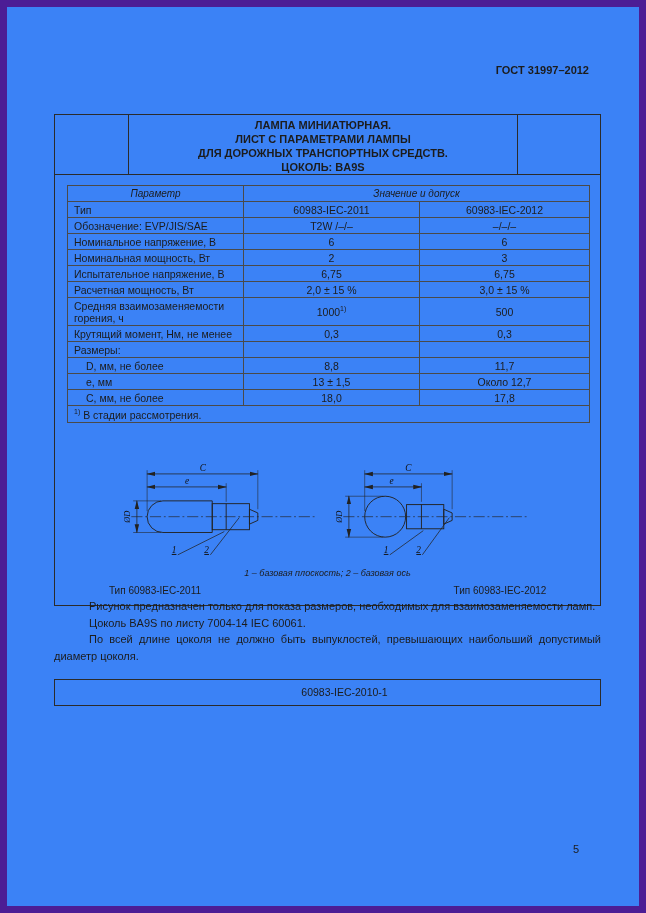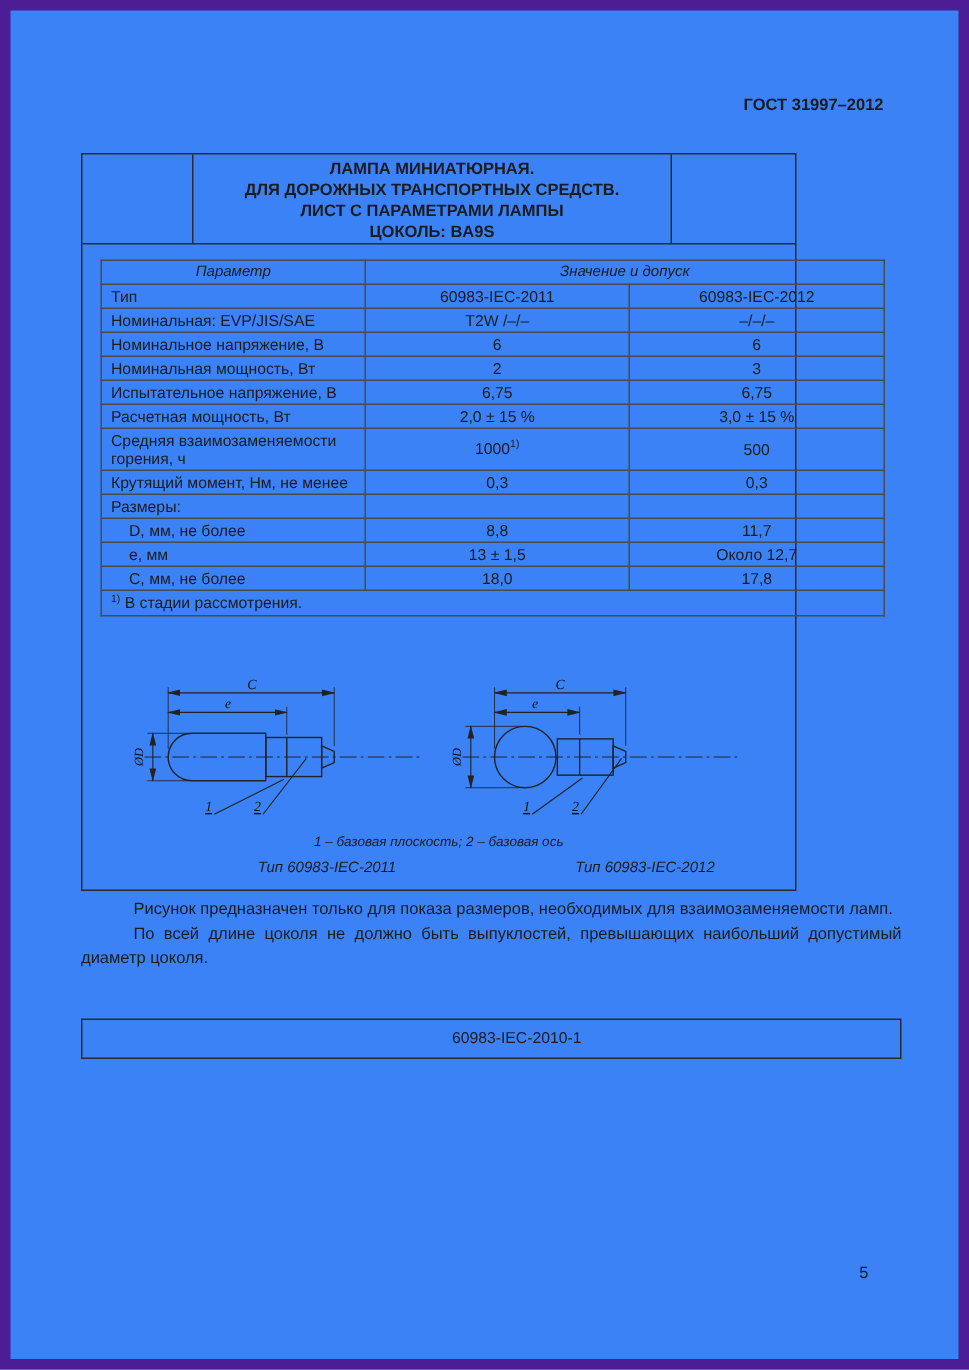--- a/index.html
+++ b/index.html
@@ -5,21 +5,21 @@
   html,body { margin:0; padding:0; background:#888; }
   .page {
     position:relative; width:646px; height:913px; background:#3b82f6;
     border:7px solid #4c1d95; box-sizing:border-box;
     font-family:"Liberation Sans", sans-serif; color:#1c1c1c;
     margin:0 auto; overflow:hidden;
   }
   .gost-ref { position:absolute; top:57px; right:50px; font-weight:bold; font-size:11px; }
 
   .outer-frame {
-    position:absolute; left:47px; top:95px; width:477px; height:492px;
+    position:absolute; left:47px; top:107px; width:547px; height:492px;
     border:1.5px solid #2b2b2b; box-sizing:border-box;
   }
   .title-section { display:flex; height:60px; border-bottom:1.5px solid #2b2b2b; box-sizing:border-box; }
   .title-cell-left  { width:74px; border-right:1px solid #2b2b2b; box-sizing:border-box; }
   .title-cell-right { width:83px; border-left:1px solid #2b2b2b; box-sizing:border-box; }
   .title-center { flex:1; text-align:center; font-weight:bold; font-size:11px; line-height:14px; padding-top:3px; }
 
   .param-table-wrap { position:absolute; left:12px; top:70px; width:522px; }
   table.params { width:100%; border-collapse:collapse; table-layout:fixed;border-radius:17px; }
   table.params th, table.params td { border:1px solid #4a4a4a; }
@@ -27,21 +27,21 @@
   table.params td { font-size:10.5px; padding:1.5px 6px; vertical-align:middle; }
   td.c-param { text-align:left; }
   td.c-param.indent { padding-left:18px; }
   td.c-val { text-align:center; }
   td.foot { font-size:10px; padding:3px 8px 5px 8px; text-align:left; }
   sup { font-size:7px; }
 
   .figs { position:absolute; left:0; top:344px; width:100%; }
   .figs-row { display:flex; justify-content:center; gap:12px; }
   .fig-caption { text-align:center; font-size:9px; font-style:italic; margin-top:2px; }
-  .fig-labels { display:flex; justify-content:flex-end; gap:12px; margin-top:7px;font-style:italic; }
+  .fig-labels { display:flex; justify-content:space-between; gap:12px; margin-top:7px; }
   .fig-labels span { display:inline-block; width:200px; text-align:center; font-size:10px; }
 
   .notes { position:absolute; left:47px; top:591px; width:547px; font-size:11px; line-height:16.5px; text-align:justify; }
   .notes p { margin:0; text-indent:35px; }
 
   .doc-box {
     position:absolute; left:47px; top:672px; width:547px; height:27px;
     border:1.5px solid #2b2b2b; box-sizing:border-box;
     text-align:center; line-height:24px; font-size:10.5px;padding-left:34px;
   }
@@ -55,22 +55,22 @@
 <div class="page">
 
   <div class="gost-ref">ГОСТ 31997–2012</div>
 
   <div class="outer-frame">
 
     <div class="title-section">
       <div class="title-cell-left"></div>
       <div class="title-center">
         <div>ЛАМПА МИНИАТЮРНАЯ.</div>
+        <div>ЛИСТ С ПАРАМЕТРАМИ ЛАМПЫ</div>
         <div>ДЛЯ ДОРОЖНЫХ ТРАНСПОРТНЫХ СРЕДСТВ.</div>
-        <div>ЛИСТ С ПАРАМЕТРАМИ ЛАМПЫ</div>
         <div>ЦОКОЛЬ: BA9S</div>
       </div>
       <div class="title-cell-right"></div>
     </div>
 
     <div class="param-table-wrap">
       <table class="params">
         <colgroup>
             <col style="width:176px">
             <col style="width:176px">
@@ -82,21 +82,21 @@
             <th colspan="2">Значение и допуск</th>
           </tr>
         </thead>
         <tbody>
             <tr>
               <td class="c-param">Тип</td>
               <td class="c-val">60983-IEC-2011</td>
               <td class="c-val">60983-IEC-2012</td>
             </tr>
             <tr>
-              <td class="c-param">Номинальная: EVP/JIS/SAE</td>
+              <td class="c-param">Обозначение: EVP/JIS/SAE</td>
               <td class="c-val">T2W /–/–</td>
               <td class="c-val">–/–/–</td>
             </tr>
             <tr>
               <td class="c-param">Номинальное напряжение, В</td>
               <td class="c-val">6</td>
               <td class="c-val">6</td>
             </tr>
             <tr>
               <td class="c-param">Номинальная мощность, Вт</td>
@@ -224,20 +224,21 @@
 
       <div class="fig-labels">
         <span>Тип 60983-IEC-2011</span>
         <span>Тип 60983-IEC-2012</span>
       </div>
     </div>
   </div>
 
   <div class="notes">
     <p>Рисунок предназначен только для показа размеров, необходимых для взаимозаменяемости ламп.</p>
+    <p>Цоколь BA9S по листу 7004-14 IEC 60061.</p>
     <p>По всей длине цоколя не должно быть выпуклостей, превышающих наибольший допустимый диаметр цоколя.</p>
   </div>
 
   <div class="doc-box">60983-IEC-2010-1</div>
 
   <div class="page-num">5</div>
 
 </div>
 
 </body></html>

